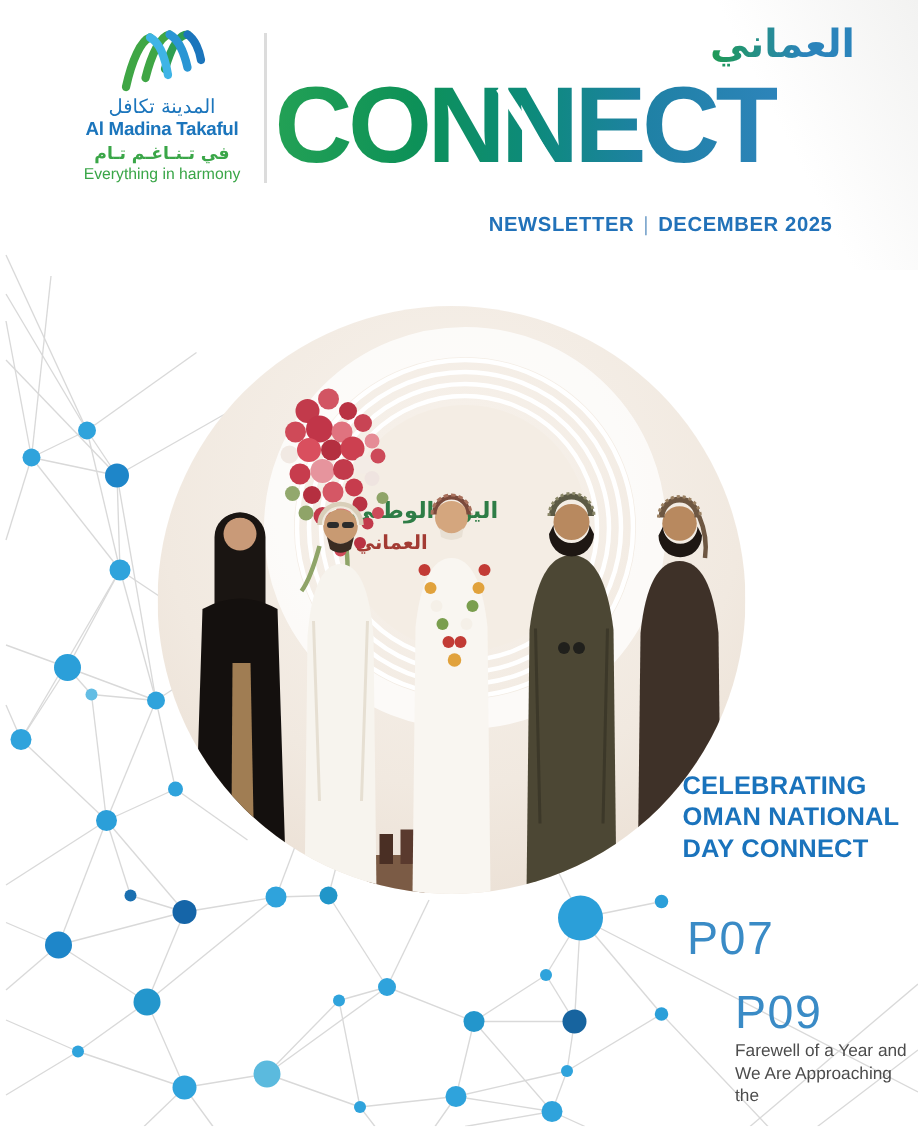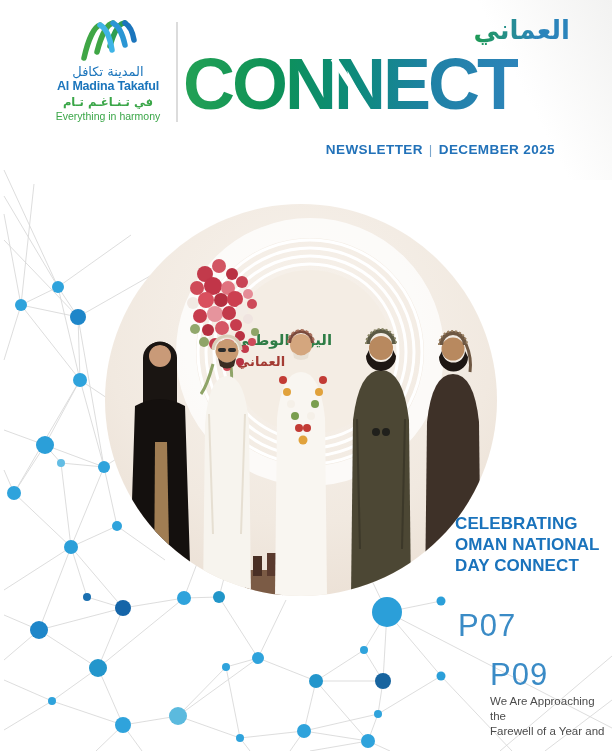--- a/index.html
+++ b/index.html
@@ -373,18 +373,18 @@
     <div>DAY CONNECT</div>
   </div>
 
   <div class="toc-item toc-p07">
     <div class="pno">P07</div>
   </div>
 
   <div class="toc-item toc-p09">
     <div class="pno">P09</div>
     <div class="desc">
+      <div>Farewell of a Year and</div>
       <div>We Are Approaching the</div>
-      <div>Farewell of a Year and</div>
     </div>
   </div>
 
 </div>
 
 </body></html>

